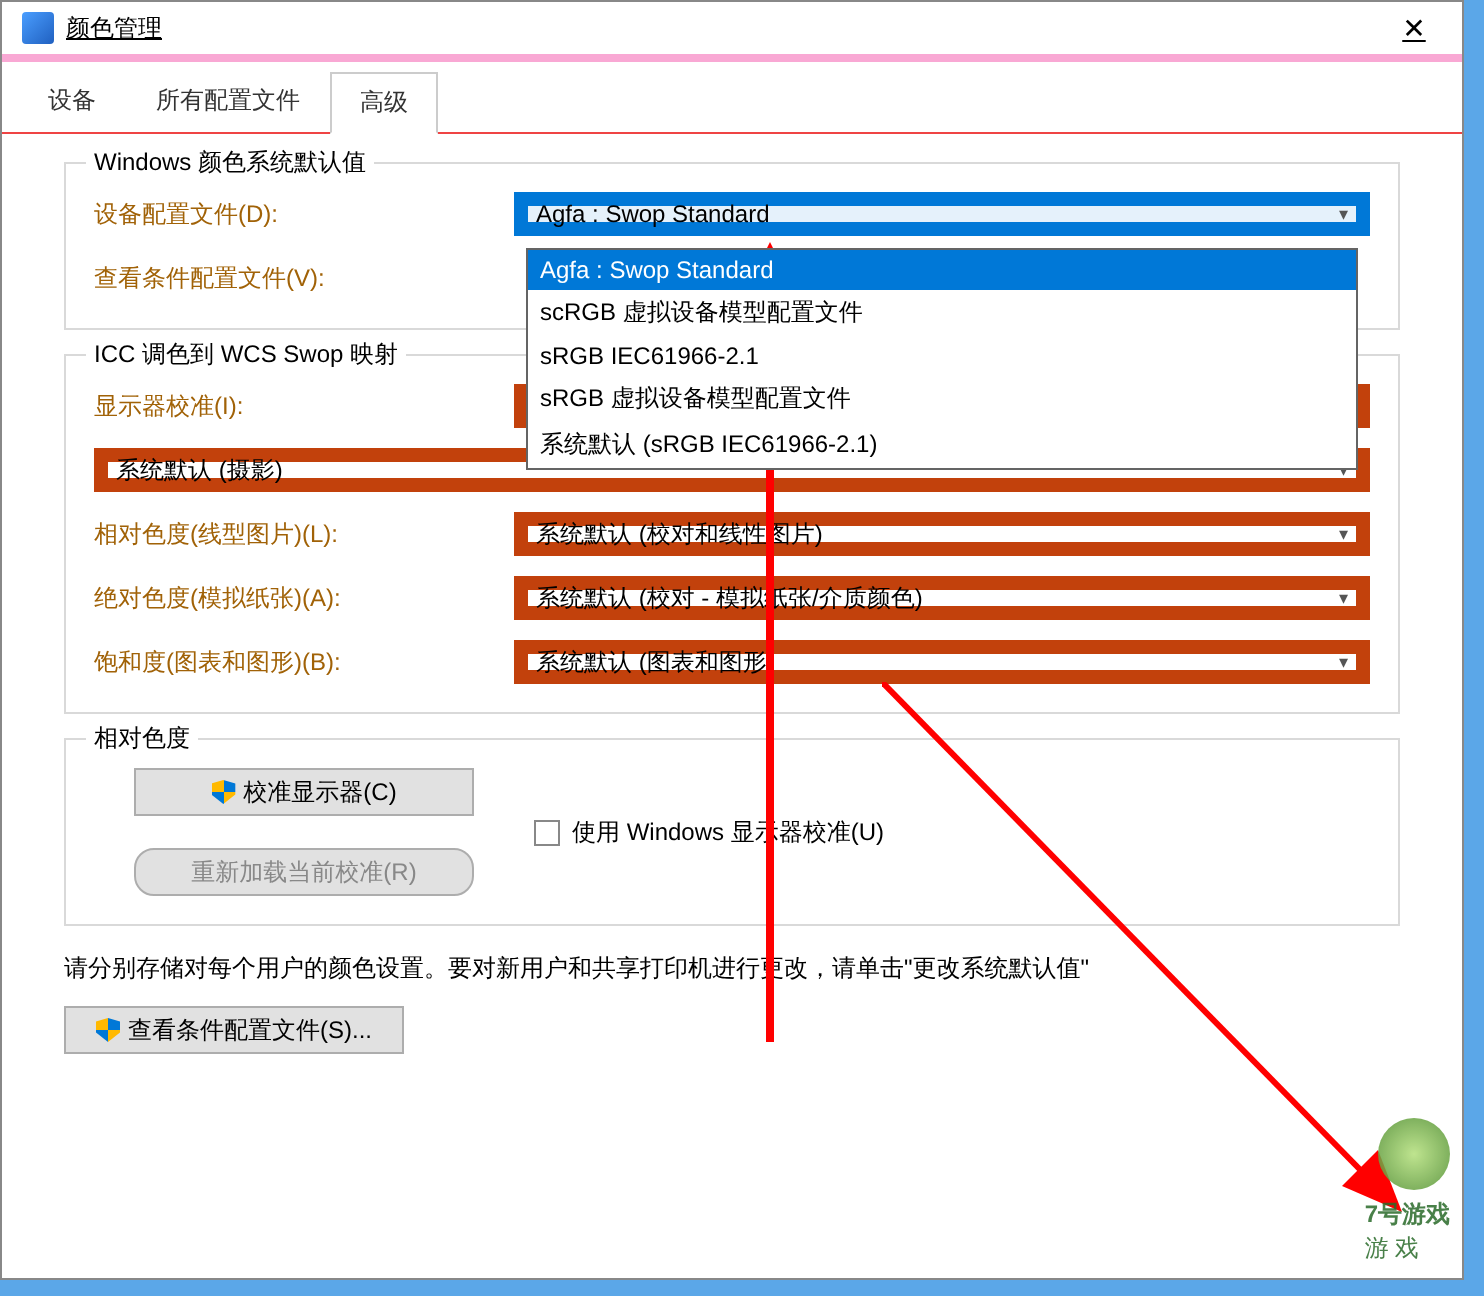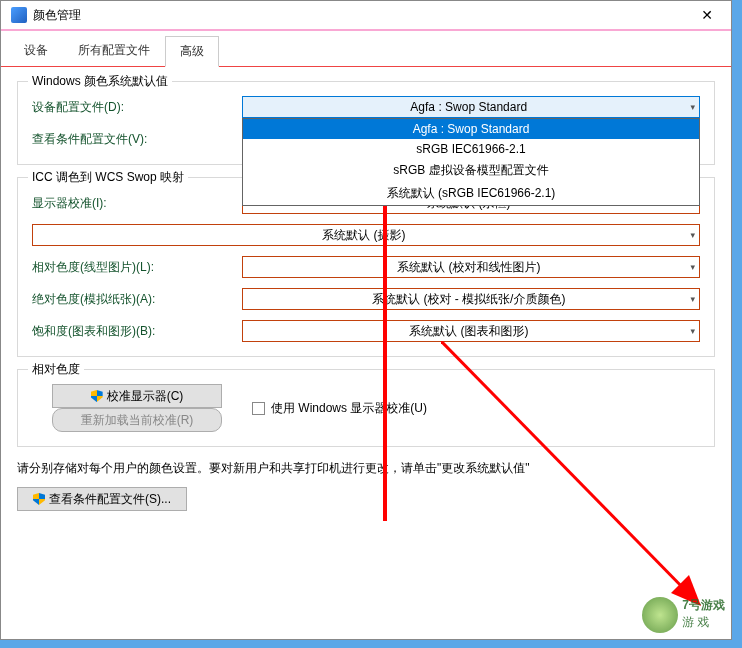--- a/index.html
+++ b/index.html
@@ -1,47 +1,47 @@
 <!DOCTYPE html>
 <html><head>
 <meta charset="utf-8">
 <style>
 * { box-sizing: border-box; margin: 0; padding: 0; font-family: "Microsoft YaHei", "Segoe UI", sans-serif; font-size: 12px; }
 body { background: #5ba7e8; width: 742px; height: 648px; position: relative; overflow: hidden; }
 .window { background: #fff; margin: 0 6px 6px 0; width: 732px; height: 640px; border: 1px solid #888; position: relative; }
-.titlebar { height: 30px; display: flex; align-items: center; padding: 0 4px; border-bottom: 2px solid #f9a8d4; background: #fff; }
+.titlebar { height: 30px; display: flex; align-items: center; padding: 0 4px; border-bottom: 4px solid #f9a8d4; background: #fff; text-decoration: underline; }
 .titlebar .app-icon { width: 16px; height: 16px; margin: 0 6px; background: linear-gradient(135deg,#4a9eff,#2060c0); border-radius: 2px; }
 .titlebar .title { flex: 1; color: #000; }
 .titlebar .close { width: 40px; text-align: center; font-size: 14px; cursor: pointer; }
 .tabs { display: flex; padding: 4px 8px 0 8px; border-bottom: 1px solid #ef4444; background: #fff; }
 .tab { padding: 6px 14px; border: 1px solid transparent; cursor: pointer; color: #333; }
 .tab.active { border: 1px solid #ccc; border-bottom: 1px solid #fff; background: #fff; position: relative; top: 1px; }
-.content { padding: 14px 16px; }
+.content { padding: 14px 31px; }
 .group { border: 1px solid #d9d9d9; margin-bottom: 12px; padding: 14px 14px 14px 14px; position: relative; }
 .group-title { position: absolute; top: -9px; left: 10px; background: #fff; padding: 0 4px; color: #000; }
 .row { display: flex; align-items: center; margin-bottom: 10px; min-height: 22px; }
 .row:last-child { margin-bottom: 0; }
-.label { width: 210px; color: #14532d; }
-.combo { flex: 1; height: 22px; border: 1px solid #c2410c; background: #fff; display: flex; align-items: center; padding: 0 4px; cursor: pointer; position: relative; text-align: center; }
+.label { width: 210px; color: #a16207; }
+.combo { flex: 1; height: 22px; border: 7px solid #c2410c; background: #fff; display: flex; align-items: center; padding: 0 4px; cursor: pointer; position: relative; }
 .combo.open { border-color: #0078d7; background: #e5f1fb; }
 .combo .val { flex: 1; white-space: nowrap; overflow: hidden; }
 .combo .arrow { font-size: 9px; color: #555; }
 .dropdown { position: absolute; left: -1px; right: -1px; top: 21px; background: #fff; border: 1px solid #646464; z-index: 10; }
 .dropdown .opt { padding: 3px 6px; color: #000; cursor: pointer; }
 .dropdown .opt.sel { background: #0078d7; color: #fff; }
 .btn { height: 24px; padding: 0 14px; border: 1px solid #adadad; background: #e1e1e1; cursor: pointer; display: inline-flex; align-items: center; justify-content: center; color: #000; }
 .btn.disabled { color: #888; cursor: default; border-radius: 10px; }
 .shield { display: inline-block; width: 12px; height: 12px; margin-right: 4px; background: conic-gradient(#0078d7 0 25%, #ffb900 25% 50%, #0078d7 50% 75%, #ffb900 75% 100%); border-radius: 1px; clip-path: polygon(50% 0, 100% 15%, 100% 60%, 50% 100%, 0 60%, 0 15%); }
 .checkbox-row { display: flex; align-items: center; gap: 6px; }
 .checkbox { width: 13px; height: 13px; border: 1px solid #888; }
 .note { margin: 10px 0; color: #000; line-height: 1.5; }
 .calib-row { display: flex; gap: 30px; align-items: center; padding-left: 20px; }
-.calib-btns { display: flex; flex-direction: column; gap: 0; align-items: center; }
+.calib-btns { display: flex; flex-direction: column; gap: 16px; align-items: center; }
 .red-arrow { position: absolute; pointer-events: none; }
-.watermark { position: absolute; right: 6px; bottom: 6px; font-size: 14px; color: #2a6b2a; opacity: .85; pointer-events: none; display:flex; align-items:flex-start; gap:4px;}
+.watermark { position: absolute; right: 6px; bottom: 6px; font-size: 14px; color: #2a6b2a; opacity: .85; pointer-events: none; display:flex; align-items:flex-end; gap:4px;flex-direction:column;}
 .watermark .wm-icon { width:36px; height:36px; border-radius:50%; background: radial-gradient(circle,#b4e07c,#4a8a2a); }
 </style>
 </head>
 <body>
 
 <div class="window">
   <div class="titlebar">
     <div class="app-icon"></div>
     <div class="title">颜色管理</div>
     <div class="close">✕</div>
@@ -57,20 +57,21 @@
 
     <div class="group">
       <div class="group-title">Windows 颜色系统默认值</div>
       <div class="row">
         <div class="label">设备配置文件(D):</div>
         <div class="combo open">
           <span class="val">Agfa : Swop Standard</span>
           <span class="arrow">▾</span>
           <div class="dropdown">
             <div class="opt sel">Agfa : Swop Standard</div>
+            <div class="opt">scRGB 虚拟设备模型配置文件</div>
             <div class="opt">sRGB IEC61966-2.1</div>
             <div class="opt">sRGB 虚拟设备模型配置文件</div>
             <div class="opt">系统默认 (sRGB IEC61966-2.1)</div>
           </div>
         </div>
       </div>
       <div class="row">
         <div class="label">查看条件配置文件(V):</div>
       </div>
     </div>

